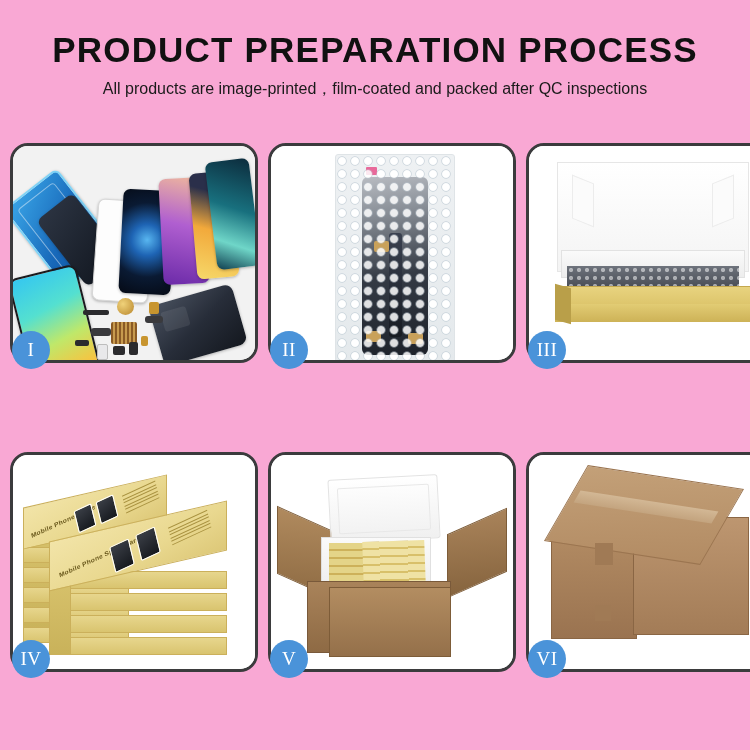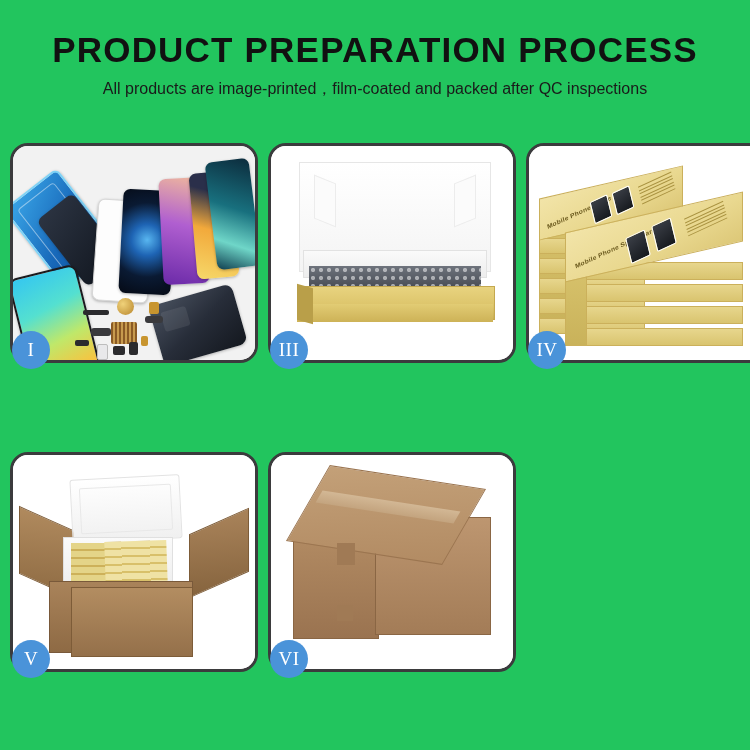--- a/index.html
+++ b/index.html
@@ -11,21 +11,21 @@
     width: 750px;
     height: 750px;
     overflow: hidden;
     font-family: "Liberation Sans", sans-serif;
     -webkit-font-smoothing: antialiased;
   }
   .page {
     position: relative;
     width: 750px;
     height: 750px;
-    background: #22c55e;
+    background: #f9a8d4;
   }
 
   
   .header {
     position: absolute;
     left: 0;
     top: 28px;
     width: 750px;
     text-align: center;
   }
@@ -402,20 +402,36 @@
           <div class="chip white" style="left:84px;top:198px;width:9px;height:14px;"></div>
           <div class="chip" style="left:100px;top:200px;width:12px;height:9px;"></div>
           <div class="chip" style="left:116px;top:196px;width:9px;height:13px;"></div>
           <div class="chip gold" style="left:128px;top:190px;width:7px;height:10px;"></div>
           <div class="chip" style="left:62px;top:194px;width:14px;height:6px;"></div>
         </div>
       </div>
       <div class="badge">I</div>
     </div>
 
+    <div class="panel">
+      <div class="panel-clip">
+        <div class="art">
+          <div class="bubble-bag">
+            <div class="lcd-inside"></div>
+            <div class="lcd-flex"></div>
+            <div class="lcd-conn" style="left:38px;top:86px;"></div>
+            <div class="lcd-conn" style="left:30px;top:176px;"></div>
+            <div class="lcd-conn" style="left:72px;top:178px;"></div>
+            <div class="pink-tab"></div>
+            <div class="bag-overlay"></div>
+          </div>
+        </div>
+      </div>
+      <div class="badge">II</div>
+    </div>
 
     <div class="panel">
       <div class="panel-clip">
         <div class="art">
           <div class="iii-lid">
             <div class="iii-lid-l"></div>
             <div class="iii-lid-r"></div>
           </div>
           <div class="iii-foam"></div>
           <div class="iii-contents"></div>

